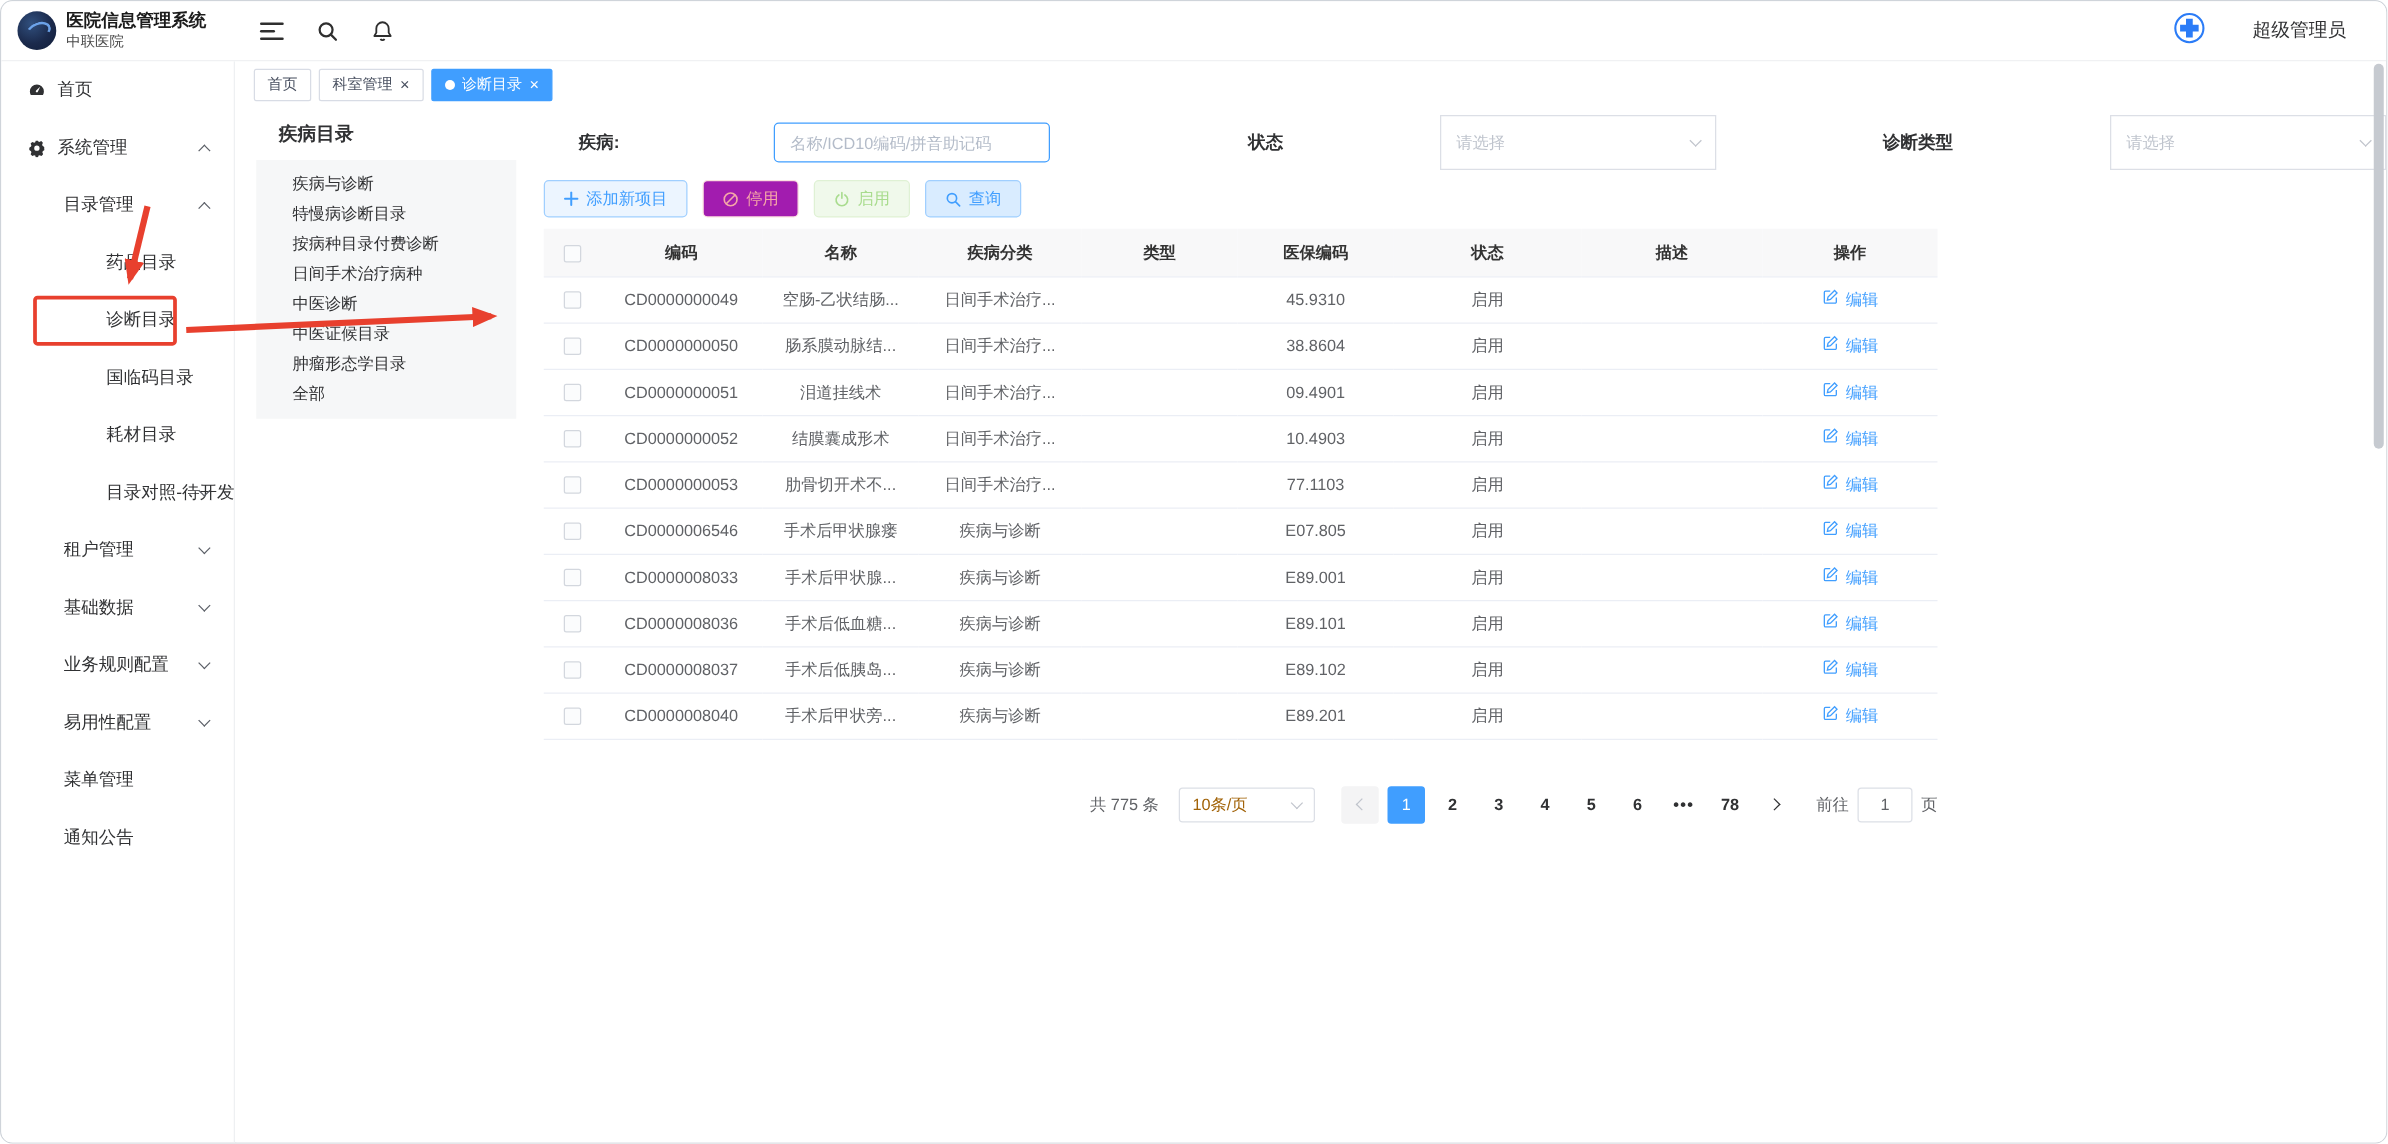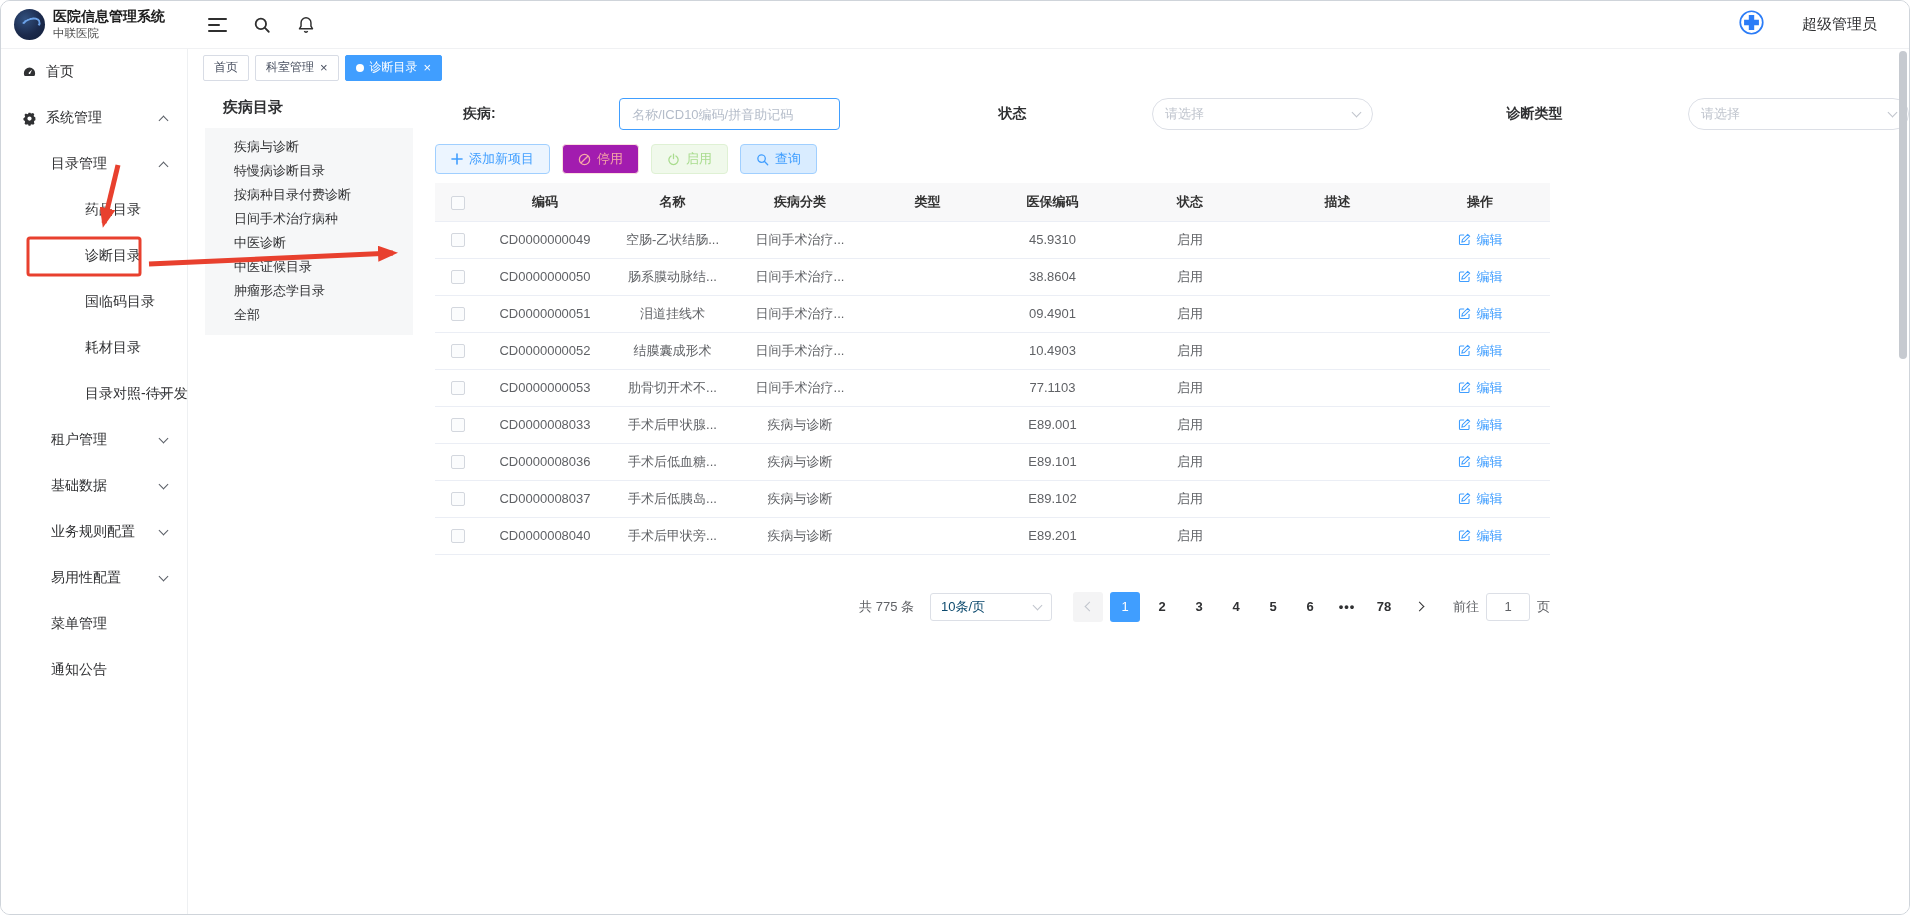--- a/index.html
+++ b/index.html
@@ -94,22 +94,22 @@
   .f-label { font-size: 14px; font-weight: 600; color: #303133; flex-shrink: 0; }
   .ml28 { margin-left: 28px; }
   .disease-input {
     width: 221px; height: 32px; margin-left: 11px;
     border: 1px solid #409eff; border-radius: 4px;
     padding: 0 12px; font-size: 13px; color: #303133; outline: none;
     font-family: "Liberation Sans", "DejaVu Sans", sans-serif;
   }
   .disease-input::placeholder { color: #b4bcc9; }
   .sel {
-    width: 221px; height: 32px; margin-left: 13px;
-    border: 1px solid #dcdfe6; border-radius: 16px; background: #fff;
+    width: 221px; height: 44px; margin-left: 13px;
+    border: 1px solid #dcdfe6; border-radius: 0; background: #fff;
     display: flex; align-items: center; justify-content: space-between;
     padding: 0 12px; font-size: 13px; color: #bfc4cd; cursor: pointer;
   }
   .sel .chev { border-color: #c0c4cc; }
   .gap-status { margin-left: 46px; }
   .gap-type { margin-left: 21px; }
 
   .toolbar { display: flex; align-items: center; gap: 12px; margin-bottom: 9px; }
   .btn {
     height: 30px; display: inline-flex; align-items: center; gap: 6px;
@@ -129,31 +129,31 @@
   }
   .grid td {
     height: 37px; text-align: center; font-size: 13px; color: #606266;
     border-bottom: 1px solid #ebeef5; overflow: hidden; white-space: nowrap;
   }
   .cb {
     appearance: none; -webkit-appearance: none;
     width: 14px; height: 14px; border: 1px solid #d3d7de; border-radius: 2px;
     background: #fbfcfd; cursor: pointer; vertical-align: middle;
   }
-  .edit-link { color: #409eff; display: inline-flex; align-items: flex-end; gap: 6px; cursor: pointer; font-size: 13px; }
+  .edit-link { color: #409eff; display: inline-flex; align-items: flex-start; gap: 6px; cursor: pointer; font-size: 13px; }
 
   .pager {
     width: 1115px; display: flex; align-items: center; justify-content: flex-end;
     gap: 7px; margin-top: 37px; font-size: 13px; color: #606266;
   }
   .pager .total { margin-right: 9px; font-size: 13px; color: #606266; }
   .size-sel {
-    width: 122px; height: 28px; border: 1px solid #dcdfe6; border-radius: 3px;
+    width: 109px; height: 28px; border: 1px solid #dcdfe6; border-radius: 3px;
     display: flex; align-items: center; justify-content: space-between;
-    padding: 0 10px; color: #0c4a6e; background: #fff; cursor: pointer; margin-right: 14px;
+    padding: 0 10px; color: #a16207; background: #fff; cursor: pointer; margin-right: 14px;
   }
   .size-sel .chev { border-color: #c0c4cc; }
   .pg {
     min-width: 30px; height: 30px; padding: 0 4px;
     display: inline-flex; align-items: center; justify-content: center;
     border-radius: 3px; color: #303133; font-weight: 600; cursor: pointer;
   }
   .pg.active { background: #409eff; color: #fff; font-weight: 400; }
   .pg.ellipsis { letter-spacing: 1px; font-weight: 700; color: #303133; }
   .navb {
@@ -475,20 +475,37 @@
             <td><span class="edit-link">
                   <span><svg width="13" height="13" viewBox="0 0 16 16" fill="none" stroke="currentColor" stroke-width="1.3">
                       <path d="M13.6 8.6V13a1.2 1.2 0 0 1-1.2 1.2H3A1.2 1.2 0 0 1 1.8 13V3.6A1.2 1.2 0 0 1 3 2.4h4.6"></path>
                       <path d="M11.9 1.7l2.4 2.4-6.5 6.5-3 .6.6-3z"></path>
                     </svg></span>
                   <span>编辑</span>
                 </span></td>
           </tr>
           <tr>
             <td><input type="checkbox" class="cb" style=""></td>
+            <td>CD0000006546</td>
+            <td>手术后甲状腺瘘</td>
+            <td>疾病与诊断</td>
+            <td></td>
+            <td>E07.805</td>
+            <td>启用</td>
+            <td></td>
+            <td><span class="edit-link">
+                  <span><svg width="13" height="13" viewBox="0 0 16 16" fill="none" stroke="currentColor" stroke-width="1.3">
+                      <path d="M13.6 8.6V13a1.2 1.2 0 0 1-1.2 1.2H3A1.2 1.2 0 0 1 1.8 13V3.6A1.2 1.2 0 0 1 3 2.4h4.6"></path>
+                      <path d="M11.9 1.7l2.4 2.4-6.5 6.5-3 .6.6-3z"></path>
+                    </svg></span>
+                  <span>编辑</span>
+                </span></td>
+          </tr>
+          <tr>
+            <td><input type="checkbox" class="cb" style=""></td>
             <td>CD0000008033</td>
             <td>手术后甲状腺...</td>
             <td>疾病与诊断</td>
             <td></td>
             <td>E89.001</td>
             <td>启用</td>
             <td></td>
             <td><span class="edit-link">
                   <span><svg width="13" height="13" viewBox="0 0 16 16" fill="none" stroke="currentColor" stroke-width="1.3">
                       <path d="M13.6 8.6V13a1.2 1.2 0 0 1-1.2 1.2H3A1.2 1.2 0 0 1 1.8 13V3.6A1.2 1.2 0 0 1 3 2.4h4.6"></path>

